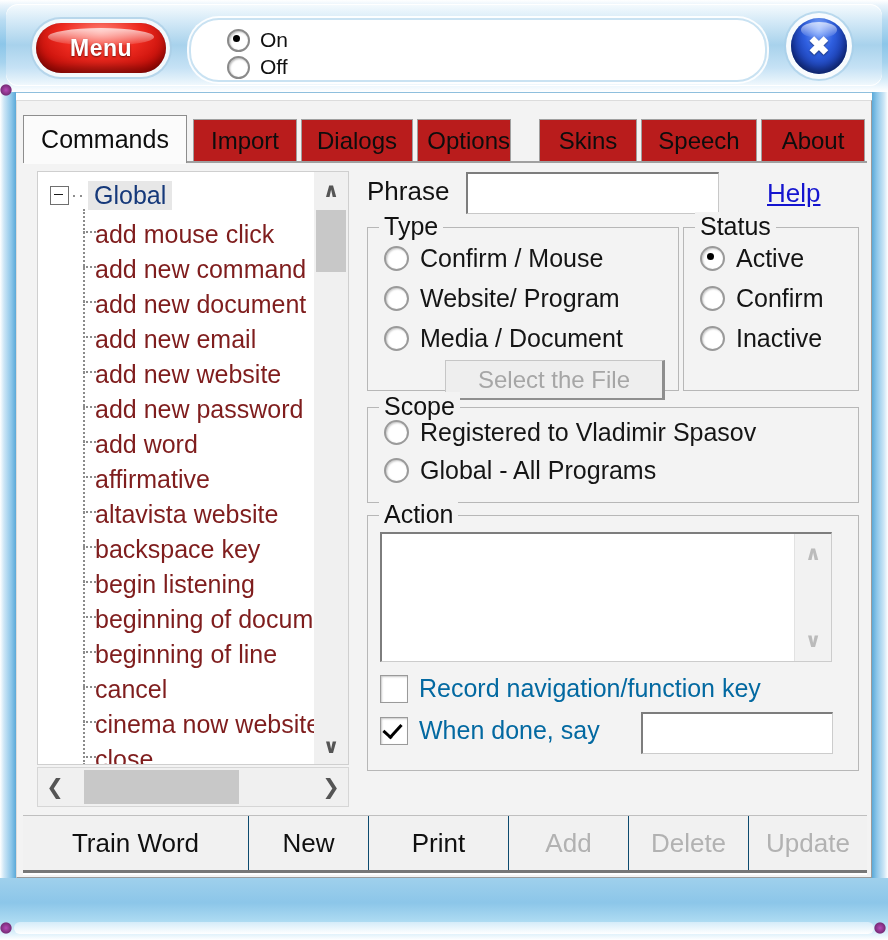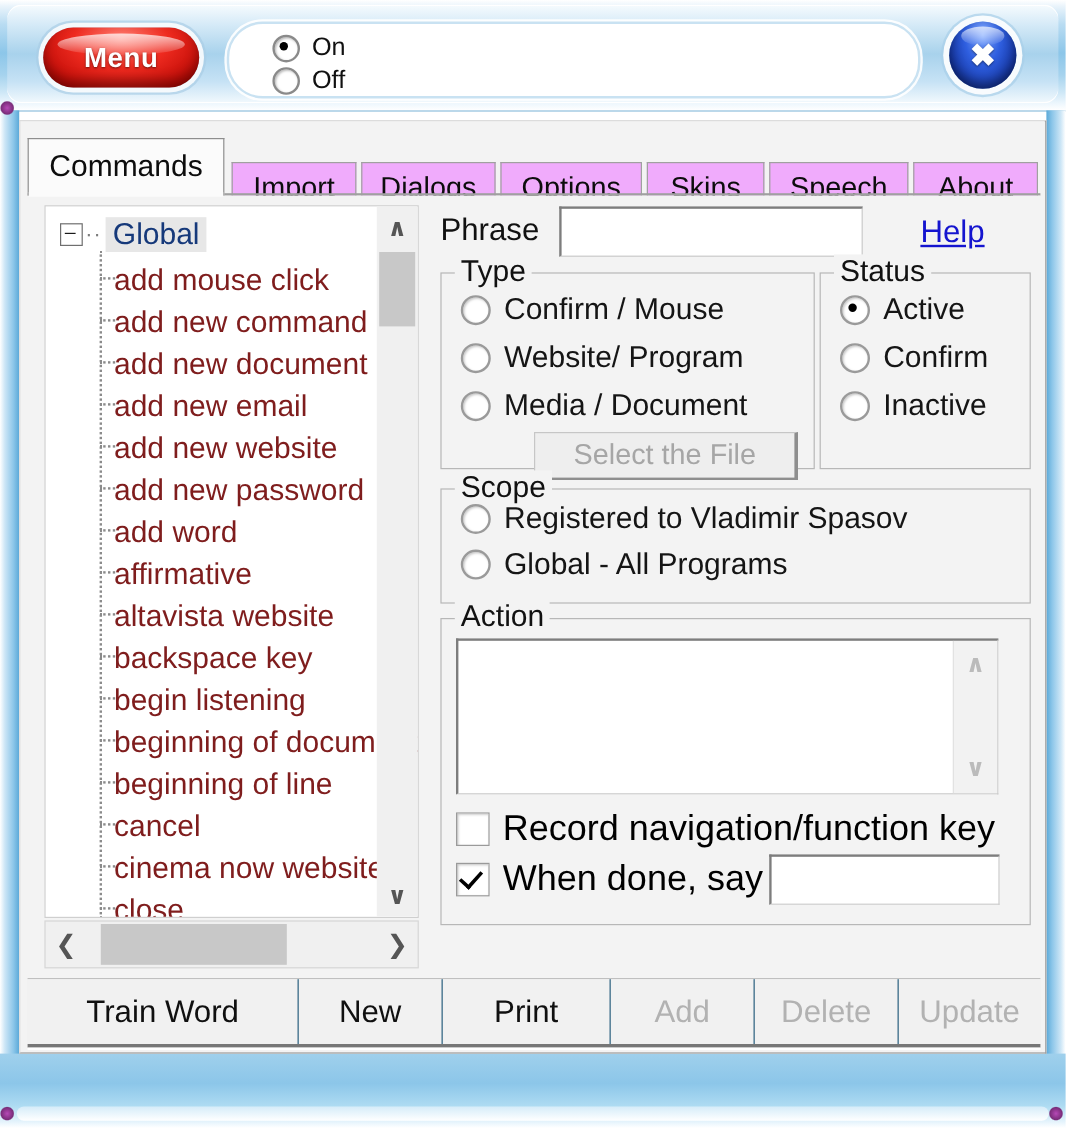--- a/index.html
+++ b/index.html
@@ -201,23 +201,23 @@
   }
 
   
   .tabrow {
     position: absolute;
     left: 6px; top: 14px;
     width: 844px; height: 46px;
   }
   .tab {
     position: absolute;
-    top: 20px;
+    top: 4px;
     height: 42px;
-    background: #f0abfc;
+    background: #b91c1c;
     border: 1px solid #a0a0a0;
     border-bottom: none;
     box-sizing: border-box;
     display: flex; align-items: center; justify-content: center;
     font-size: 24px;
     color: #0d0d0d;
     font-family: "Liberation Sans", sans-serif;
     cursor: pointer;
     white-space: nowrap;
   }
@@ -550,22 +550,22 @@
     content: "";
     position: absolute;
     left: 6px; top: 2px;
     width: 8px; height: 15px;
     border: solid #000000;
     border-width: 0 3px 3px 0;
     transform: rotate(42deg);
   }
   .wc .lbl {
     margin-left: 11px;
-    font-size: 30px;
-    color: #000000;
+    font-size: 25px;
+    color: #0369a1;
   }
   #chk-record { left: 12px; top: 158px; }
   #chk-whendone { left: 12px; top: 200px; }
   .whendone-input {
     position: absolute;
     left: 273px; top: 196px;
     width: 192px; height: 42px;
     background: #ffffff;
     border: 1px solid #cccccc;
     border-top: 2px solid #7d7d7d;
@@ -651,21 +651,21 @@
     <div class="tabrow">
       <div class="tab active" id="tab0" style="left:0px; width:164px;">
           <span>Commands</span>
         </div>
       <div class="tab" id="tab1" style="left:170px; width:104px;">
           <span>Import</span>
         </div>
       <div class="tab" id="tab2" style="left:278px; width:112px;">
           <span>Dialogs</span>
         </div>
-      <div class="tab" id="tab3" style="left:394px; width:118px;">
+      <div class="tab" id="tab3" style="left:394px; width:94px;justify-content:flex-end;">
           <span>Options</span>
         </div>
       <div class="tab" id="tab4" style="left:516px; width:98px;">
           <span>Skins</span>
         </div>
       <div class="tab" id="tab5" style="left:618px; width:116px;">
           <span>Speech</span>
         </div>
       <div class="tab" id="tab6" style="left:738px; width:104px;">
           <span>About</span>

